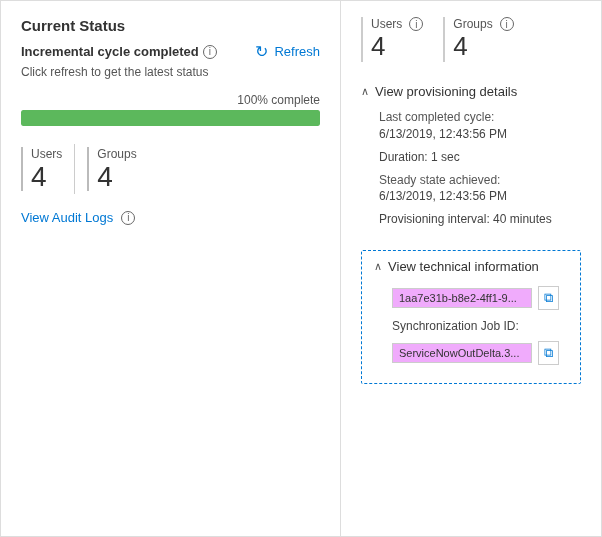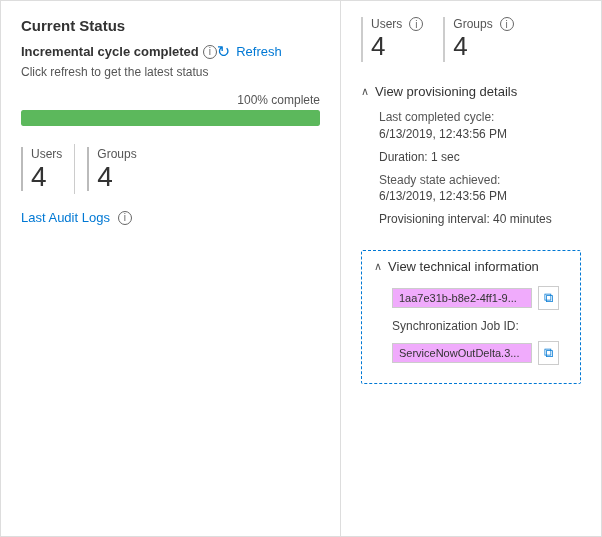--- a/index.html
+++ b/index.html
@@ -25,20 +25,21 @@
       border-right: 1px solid #ddd;
     }
     .section-title {
       font-size: 15px;
       font-weight: 600;
       margin-bottom: 8px;
     }
     .subtitle-row {
       display: flex;
       align-items: center;
+      justify-content: space-between;
       margin-bottom: 4px;
     }
     .subtitle {
       font-size: 13px;
       font-weight: 600;
       color: #333;
     }
     .info-icon {
       display: inline-flex;
       align-items: center;
@@ -278,21 +279,21 @@
       <div class="stat-divider"></div>
       <div class="stat-box">
         <div style="border-left:2px solid #bbb; padding-left:8px;">
           <div class="stat-label">Groups</div>
           <div class="stat-value">4</div>
         </div>
       </div>
     </div>
 
     <a class="audit-link">
-      <span>Last Audit Logs</span>
+      <span>View Audit Logs</span>
       <span class="info-icon" title="Info">i</span>
     </a>
   </div>
 
   <div class="right-panel">
 
     <div class="stats-to-date-row">
       <div class="stat-box-right">
         <div class="stat-label-right">
           <span>Users</span>

